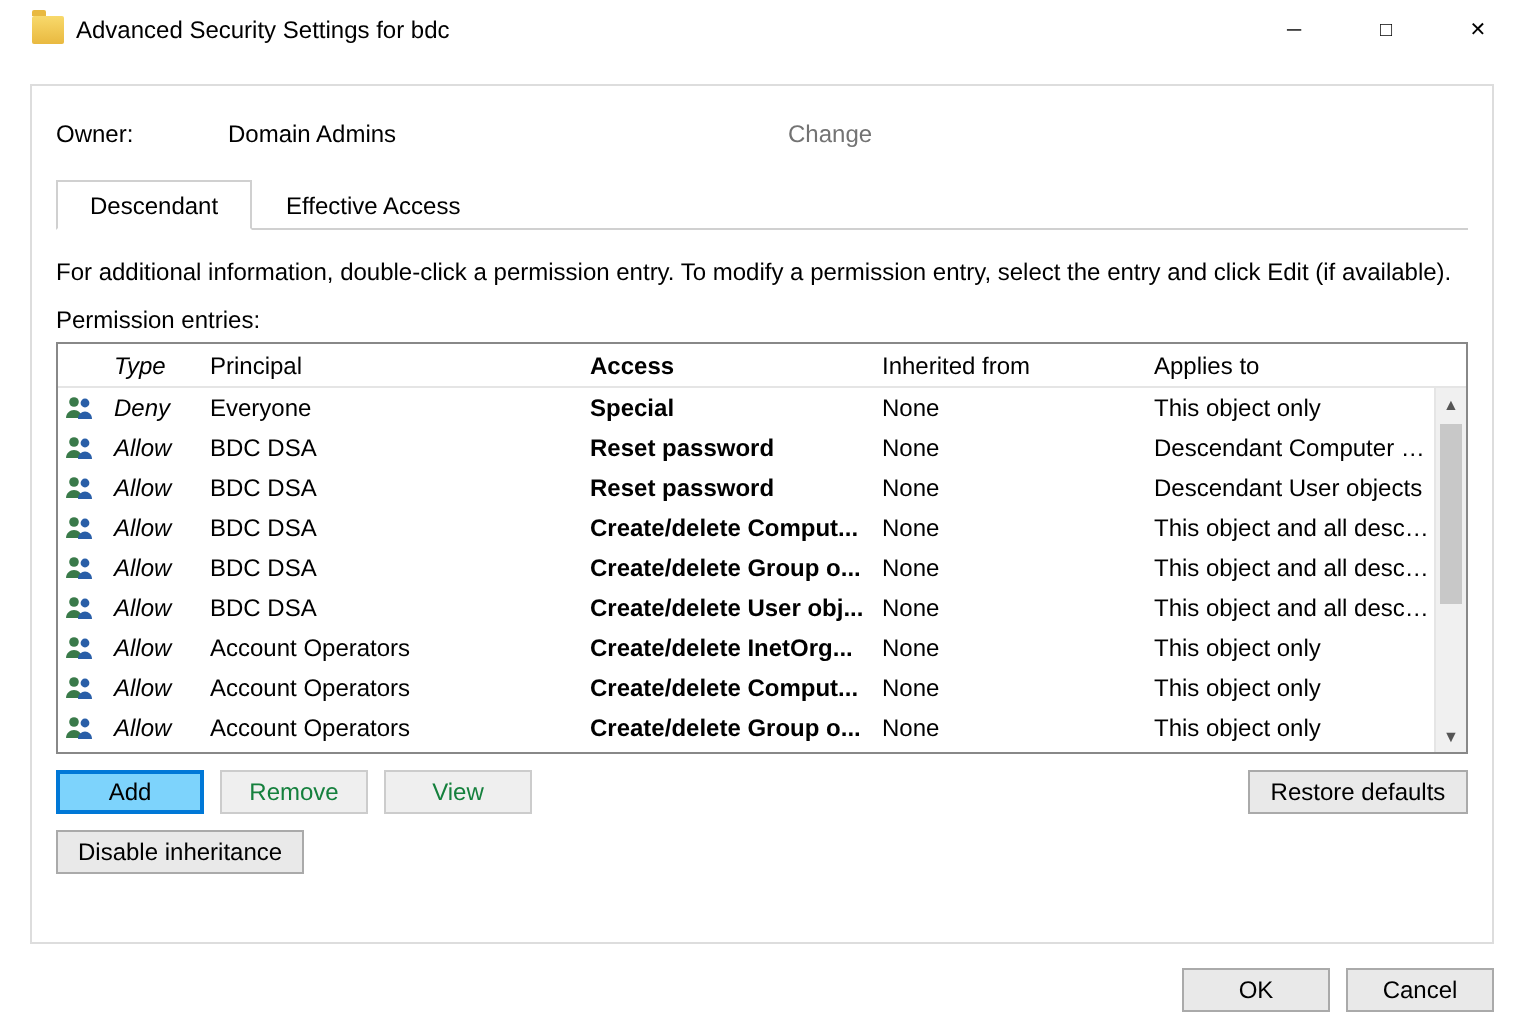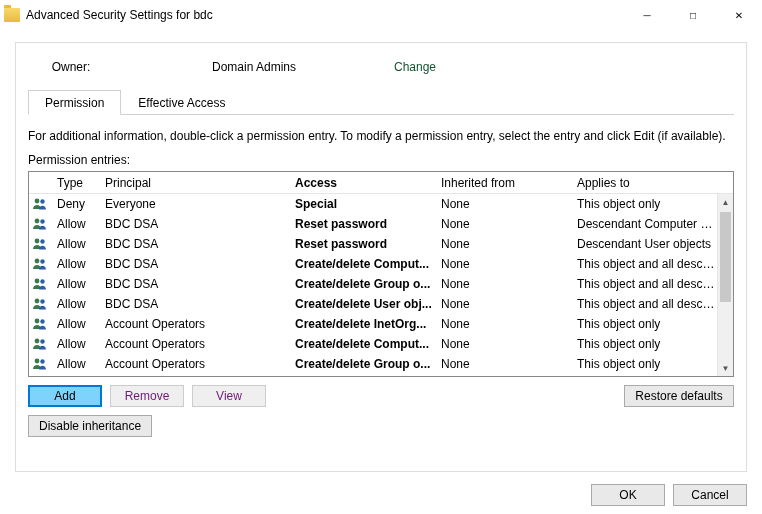--- a/index.html
+++ b/index.html
@@ -10,21 +10,21 @@
     background: #fff;
     color: #000;
     width: 762px;
     height: 514px;
     overflow: hidden;
   }
   .titlebar {
     height: 30px;
     display: flex;
     align-items: center;
-    padding-left: 4px;
+    padding-left: 16px;
     background: #fff;
   }
   .titlebar .folder-ico {
     width: 16px; height: 14px;
     background: linear-gradient(#f8d96b,#e9b940);
     border-radius: 1px;
     margin-right: 6px;
     position: relative;
   }
   .titlebar .folder-ico::before {
@@ -39,25 +39,25 @@
     font-size: 10px;
   }
   .outer {
     position:absolute;
     left:15px; right:15px; top:42px; bottom:42px;
     border:1px solid #ddd;
     padding: 12px 12px 10px 12px;
     background:#fff;
   }
   .owner-row {
-    display:flex; align-items:center; height:24px; margin-bottom:10px;text-align:center;
+    display:flex; align-items:center; height:24px; margin-bottom:10px;
   }
   .owner-label { width:86px; }
   .owner-val { width:280px; }
-  .change-link { color:#14532d; cursor:pointer; }
+  .change-link { color:#737373; cursor:pointer; }
   .tabs {
     display:flex; border-bottom:1px solid #d0d0d0; height:26px;
   }
   .tab {
     padding: 5px 16px 0 16px;
     border:1px solid transparent;
     border-bottom:none;
     margin-right:0px;
     position:relative;
     top:1px;
@@ -75,21 +75,21 @@
     height:206px;
     position:relative;
   }
   .grid-head {
     display:flex; height:22px; align-items:center;
     border-bottom:1px solid #e5e5e5;
     background:#fff;
   }
   .col { padding-left:6px; overflow:hidden; white-space:nowrap; text-overflow:ellipsis;}
   .c-icon { width:22px; flex:none; padding:0;}
-  .c-type { width:48px; flex:none;}
+  .c-type { width:48px; flex:none;font-style:italic;}
   .c-principal { width:190px; flex:none;}
   .c-access { width:146px; flex:none;font-weight:bold;}
   .c-inherited { width:136px; flex:none;}
   .c-applies { flex:1;}
   .grid-body {
     position:absolute; top:22px; bottom:0; left:0; right:16px;
     overflow:hidden;
   }
   .row {
     display:flex; height:20px; align-items:center;
@@ -105,21 +105,21 @@
   .sb-thumb{position:absolute;left:2px;right:2px;top:18px;height:90px;background:#c8c8c8;}
   .sb-bot{position:absolute;bottom:0;left:0;right:0;}
   .btn-row { margin-top:8px; display:flex; gap:8px; }
   .btn {
     min-width:74px; height:22px; padding:0 10px;
     border:1px solid #aaa; background:#e9e9e9;
     display:inline-flex;align-items:center;justify-content:center;
     cursor:pointer;
   }
   .btn.primary { border:2px solid #0078d7; background:#7dd3fc;}
-  .btn.disabled { color:#701a75; background:#efefef; border-color:#ccc;}
+  .btn.disabled { color:#15803d; background:#efefef; border-color:#ccc;}
   .spacer{flex:1;}
   .footer {
     position:absolute; bottom:8px; right:15px; display:flex; gap:8px;margin-left:28px;
   }
   svg.people { width:16px;height:16px; }
 </style>
 </head>
 <body>
 
 <div class="titlebar">
@@ -132,21 +132,21 @@
 
 <div class="outer">
 
   <div class="owner-row">
     <div class="owner-label">Owner:</div>
     <div class="owner-val">Domain Admins</div>
     <div class="change-link">Change</div>
   </div>
 
   <div class="tabs">
-    <div class="tab active">Permission</div>
+    <div class="tab active">Descendant</div>
     <div class="tab">Effective Access</div>
   </div>
 
   <div class="info-text">For additional information, double-click a permission entry. To modify a permission entry, select the entry and click Edit (if available).</div>
   <div class="entries-label">Permission entries:</div>
 
   <div class="grid-wrap">
     <div class="grid-head">
       <div class="col c-icon"></div>
       <div class="col c-type">Type</div>

